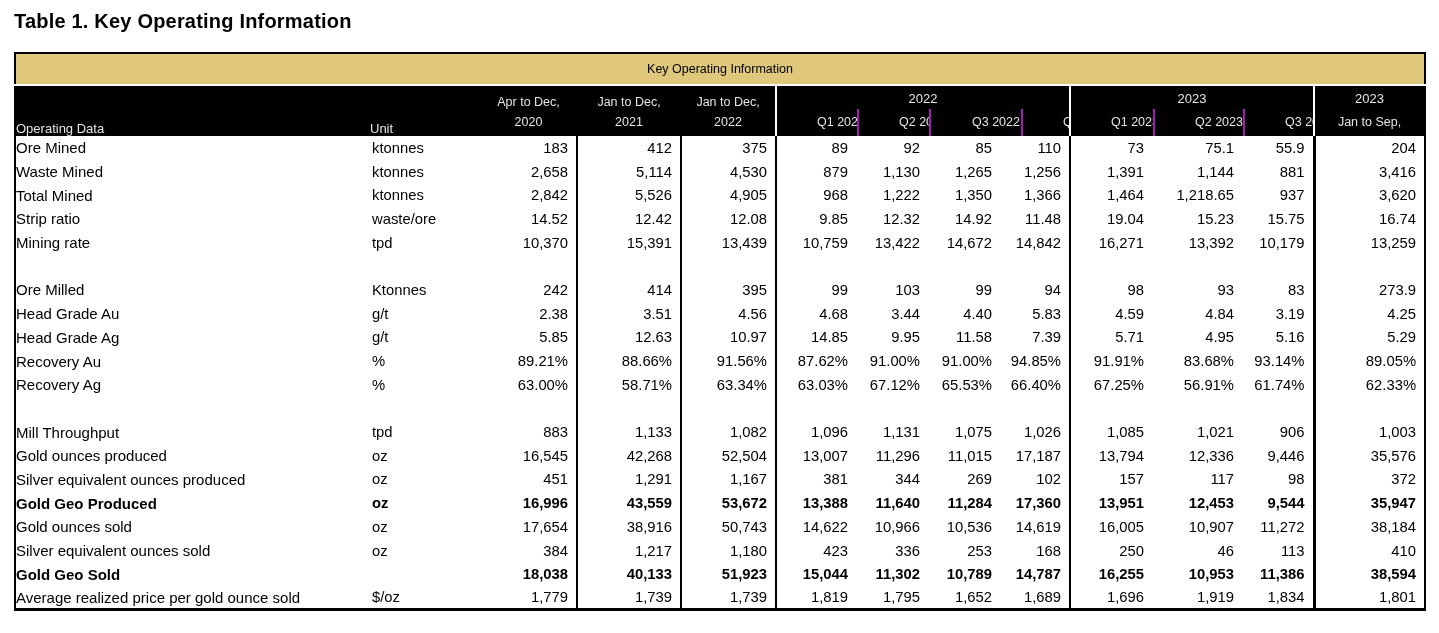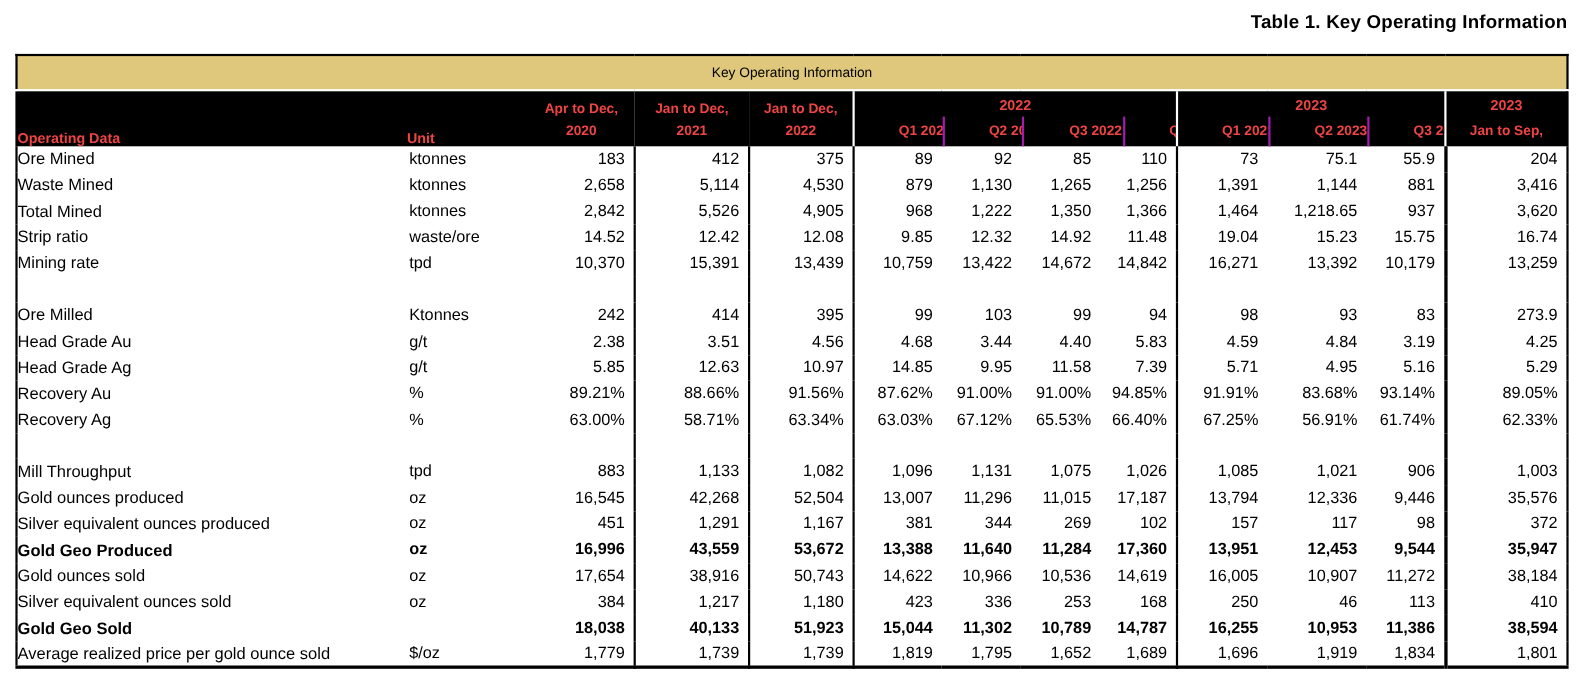--- a/index.html
+++ b/index.html
@@ -4,38 +4,37 @@
 <style>
   * { box-sizing: border-box; }
   html, body { margin: 0; padding: 0; background: #ffffff; }
   body {
     width: 1439px; height: 633px; overflow: hidden;
     font-family: "Liberation Sans", "DejaVu Sans", sans-serif;
     color: #000;
   }
   .page { padding: 8px 14px 0 14px; }
   .page-title {
-    font-size: 17px; font-weight: bold; margin: 2px 0 19px 0;
+    font-size: 20px; font-weight: bold; margin: 2px 0 19px 0;
     letter-spacing: 0.2px;
-    text-align: right;
   }
   table.kot {
     border-collapse: collapse; table-layout: fixed; width: 1411px;
     border: 2px solid #000; border-bottom: 3px solid #000;
   }
   
   tr.band-row th {
     background: #dfc77b; height: 32px; text-align: center;
     font-size: 12.5px; font-weight: normal; color: #000;
     border-bottom: 2px solid #fff; padding: 0;
   }
   
   tr.hdr-row th {
-    background: #000; color: #ef4444; height: 50px;
-    padding: 0; font-weight: bold; vertical-align: bottom;
+    background: #000; color: #e5e5e5; height: 50px;
+    padding: 0; font-weight: normal; vertical-align: bottom;
   }
   th.h-name { text-align: left; padding: 0 0 3px 4px; font-size: 13px; }
   th.h-unit { text-align: left; padding: 0 0 3px 2px; font-size: 13px; }
   th.h-annual { vertical-align: middle; }
   th.h-annual .two-line {
     text-align: center; font-size: 12.5px; line-height: 1.55; padding-bottom: 4px;
   }
   th.h-group { vertical-align: top; border-left: 2px solid #fff; }
   .g-year { height: 23px; line-height: 26px; text-align: center; font-size: 13px; }
   .g-quarters { display: flex; height: 27px; }

